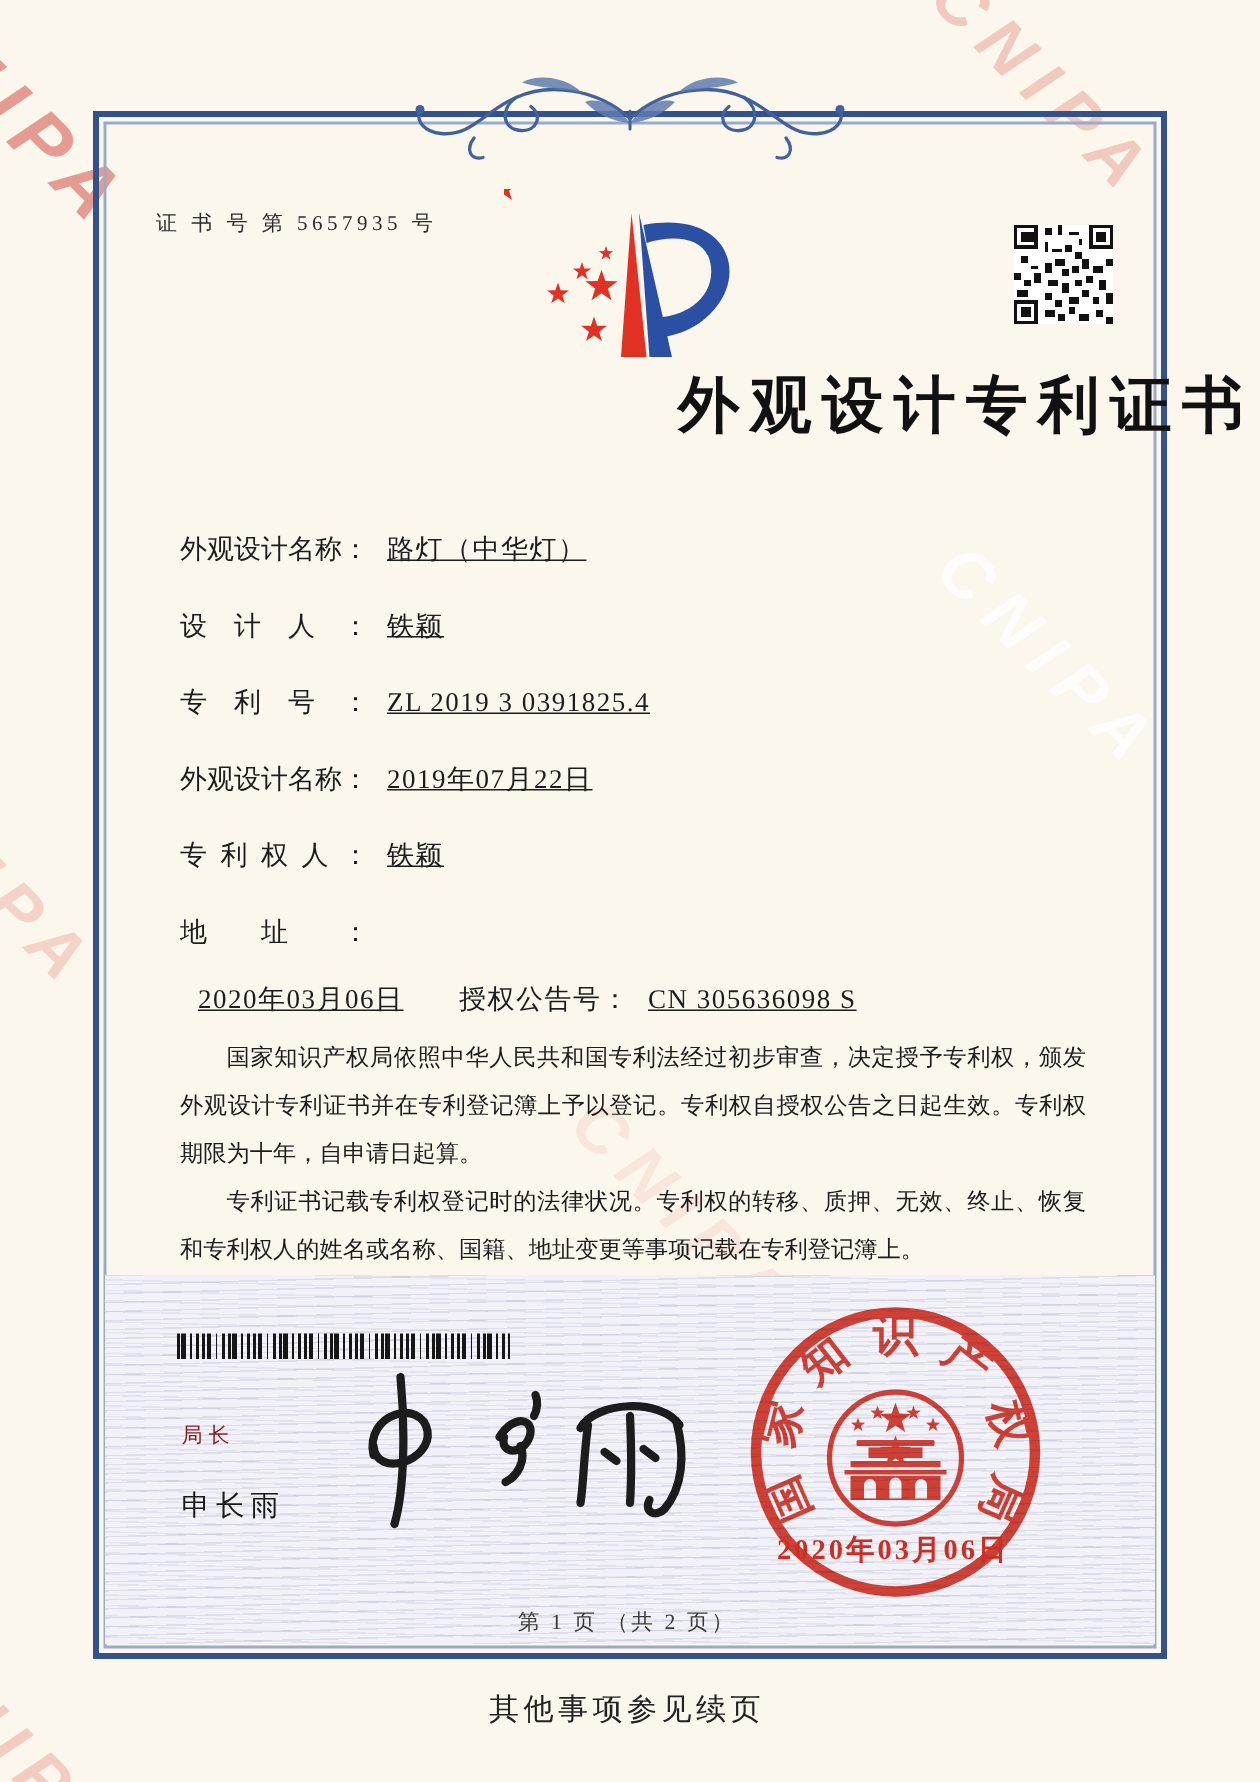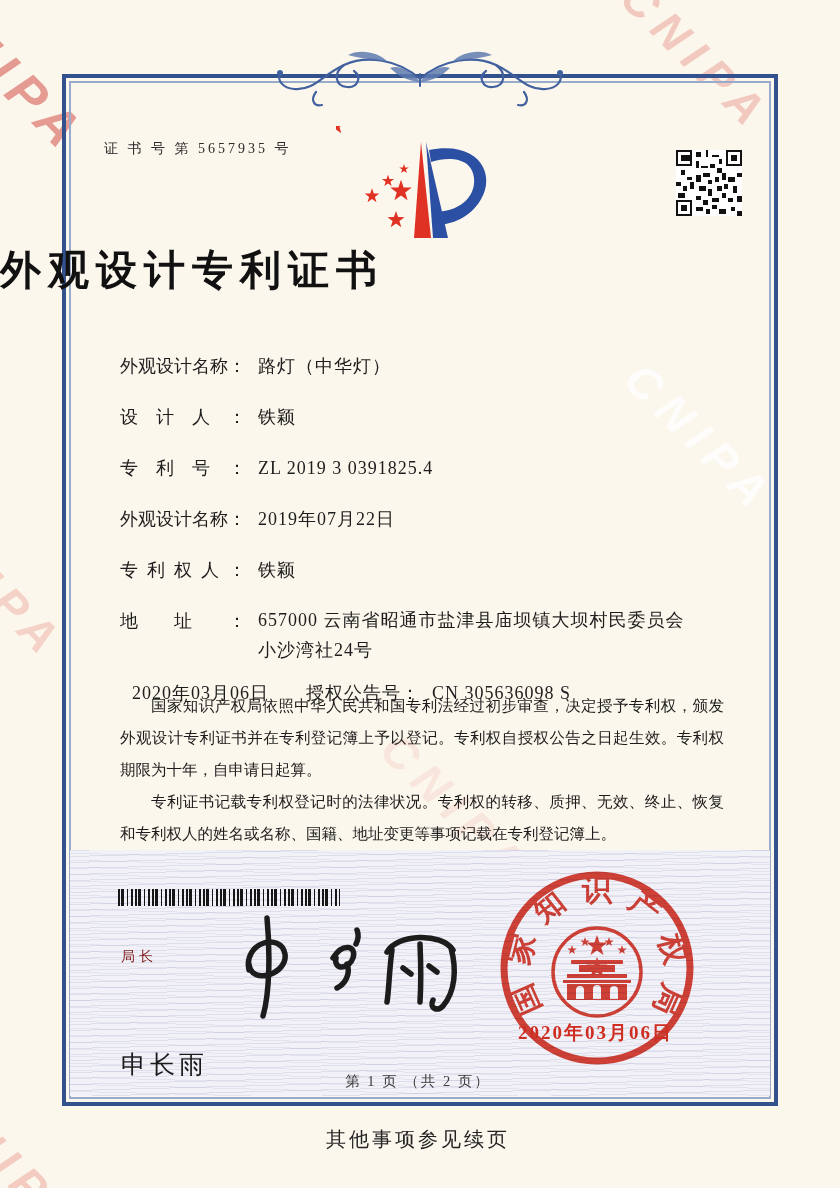--- a/index.html
+++ b/index.html
@@ -25,27 +25,27 @@
          border:4px solid #33518c;}
   .frame-inner{position:absolute; inset:3px; border:2px solid #98abcd;}
   .ornament{position:absolute; pointer-events:none;}
   .orn-top{left:270px; top:48px;}
   .orn-br{left:660px; top:988px;}
   .orn-bl{left:70px; top:988px; transform:scaleX(-1);}
   
   .cert-no{position:absolute; left:104px; top:140px; font-size:14px; letter-spacing:3px; color:#2b2b2b;}
   .logo{position:absolute; left:336px; top:126px;}
   .qr{position:absolute; left:676px; top:150px; width:66px; height:66px;}
-  .title{position:absolute; left:0; top:243px; width:836px; text-align:left;
+  .title{position:absolute; left:0; top:243px; width:836px; text-align:right;
          font-size:41px; font-weight:900; letter-spacing:7px; color:#111;}
   
   .fields{position:absolute; left:120px; top:350px; width:606px; font-size:18px; color:#1d1d1d;}
   .frow{display:flex; margin-bottom:18px; line-height:33px; align-items:flex-start;}
   .flabel{flex:0 0 126px; width:126px; text-align:justify; text-align-last:justify; letter-spacing:0;}
-  .fvalue{padding-left:12px; letter-spacing:1px;}
+  .fvalue{padding-left:12px; letter-spacing:1px;text-decoration:underline;}
   .fvalue.addr{width:445px; line-height:30px;}
   .frow.addr-row{margin-bottom:12px;}
   .fvalue.gdate{width:174px;}
   .flabel2{letter-spacing:1px;}
   
   .body-text{position:absolute; left:120px; top:690px; width:604px;
              font-size:15.5px; line-height:32px; text-align:justify; color:#1c1c1c;}
   .body-text p{margin:0; text-indent:2em;}
   
   .guilloche{position:absolute; left:70px; top:850px; width:700px; height:246px;
@@ -55,21 +55,21 @@
       linear-gradient(#f2f1f7,#f2f1f7);
   }
   .barcode{position:absolute; left:118px; top:889px; width:222px; height:17px;
     background:repeating-linear-gradient(90deg,
       #161616 0 2px, transparent 2px 3px,
       #161616 3px 6px, transparent 6px 9px,
       #161616 9px 10px, transparent 10px 13px,
       #161616 13px 15px, transparent 15px 17px);
   }
   .director-title{position:absolute; left:121px; top:948px; font-size:14px; letter-spacing:4px; color:#7f1d1d;}
-  .director-name{position:absolute; left:121px; top:1048px; font-size:25px; letter-spacing:4px; color:#1a1a1a;}
+  .director-name{position:absolute; left:121px; top:991px; font-size:19px; letter-spacing:4px; color:#1a1a1a;}
   .signature{position:absolute; left:215px; top:908px;}
   .seal{position:absolute; left:487px; top:858px; opacity:0.93; mix-blend-mode:multiply;}
   .seal-date{position:absolute; left:518px; top:1020px; font-size:19px; letter-spacing:2px;
              color:#cf2d21; font-weight:700; white-space:nowrap;}
   .page-info{position:absolute; left:0; top:1072px; width:836px; text-align:center;
              font-size:14.5px; letter-spacing:2px; color:#3a3a3a;}
   .continuation{position:absolute; left:0; top:1126px; width:836px; text-align:center;
                 font-size:20px; letter-spacing:3px; color:#222;}
   svg{display:block;}
 </style>
@@ -217,21 +217,20 @@
     <div class="frow">
       <span class="flabel">外观设计名称：</span>
       <span class="fvalue">2019年07月22日</span>
     </div>
     <div class="frow">
       <span class="flabel">专利权人：</span>
       <span class="fvalue">铁颖</span>
     </div>
     <div class="frow addr-row">
       <span class="flabel">地址：</span>
-      <span class="fvalue addr">657000 云南省昭通市盐津县庙坝镇大坝村民委员会小沙湾社24号</span>
     </div>
     <div class="frow">
       <span class="fvalue gdate">2020年03月06日</span>
       <span class="flabel2">授权公告号：</span>
       <span class="fvalue">CN 305636098 S</span>
     </div>
   </div>
 
   <div class="body-text">
     <p>国家知识产权局依照中华人民共和国专利法经过初步审查，决定授予专利权，颁发外观设计专利证书并在专利登记簿上予以登记。专利权自授权公告之日起生效。专利权期限为十年，自申请日起算。</p>

